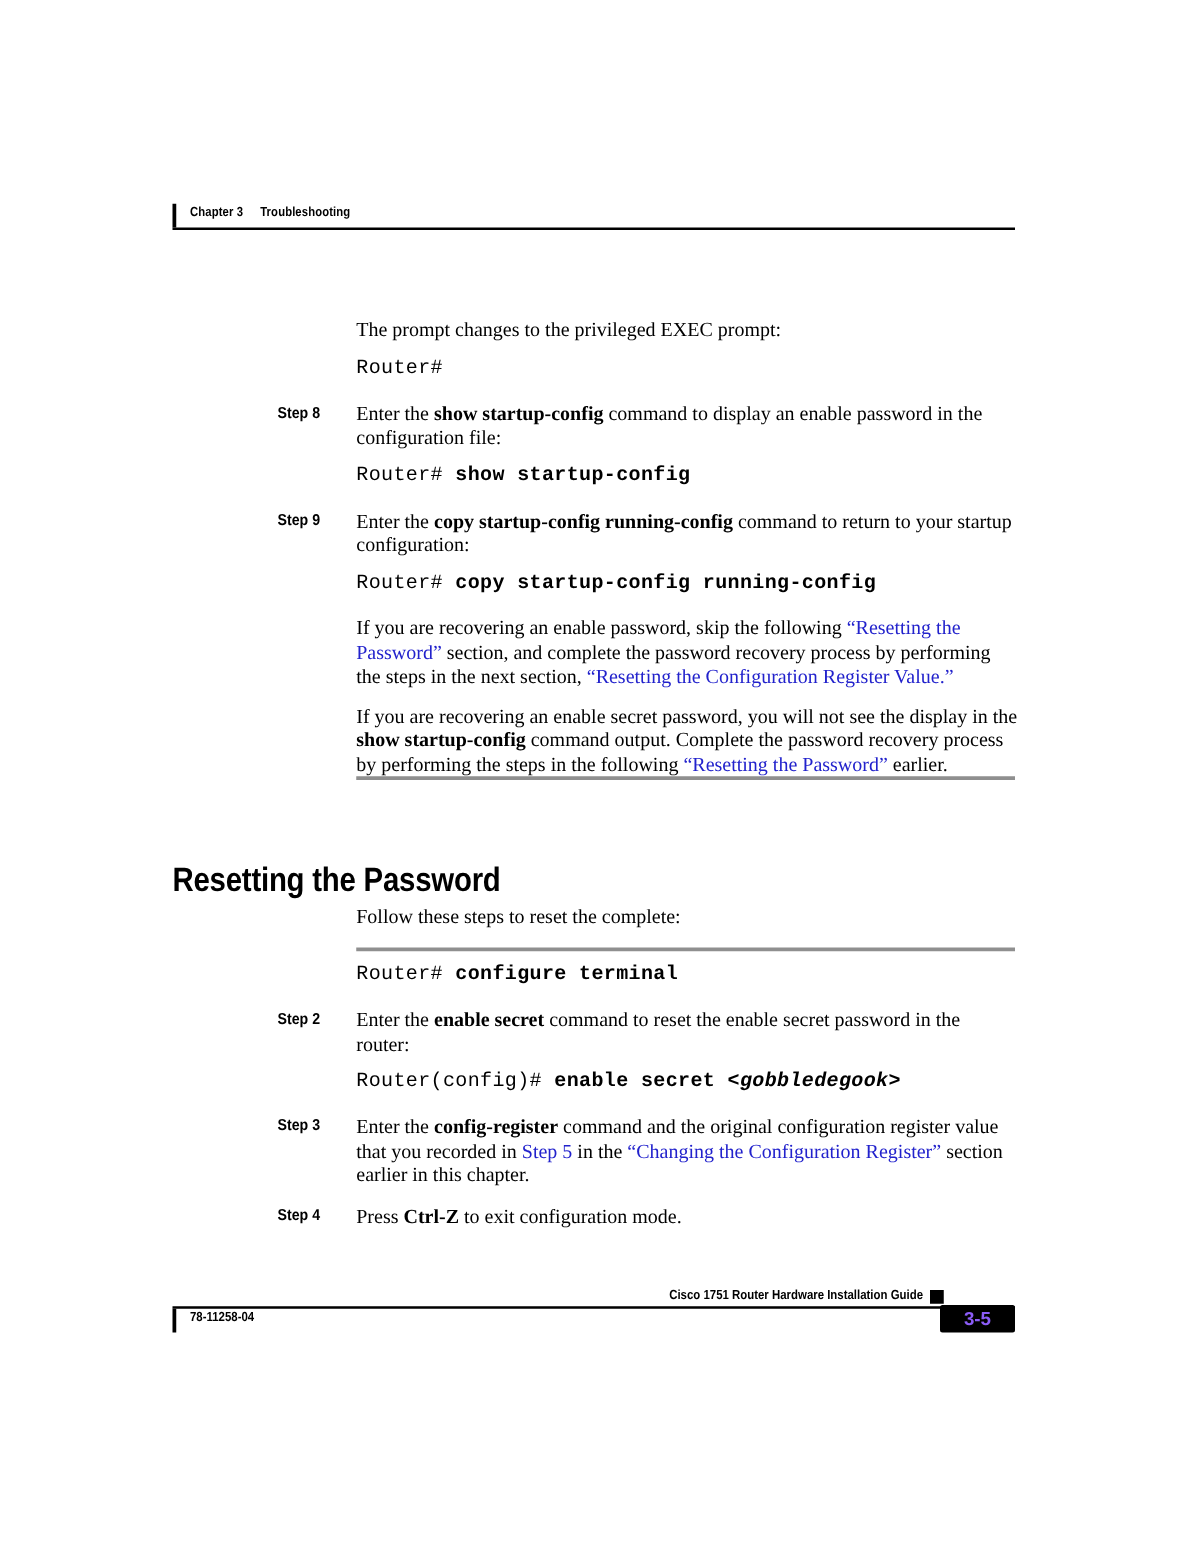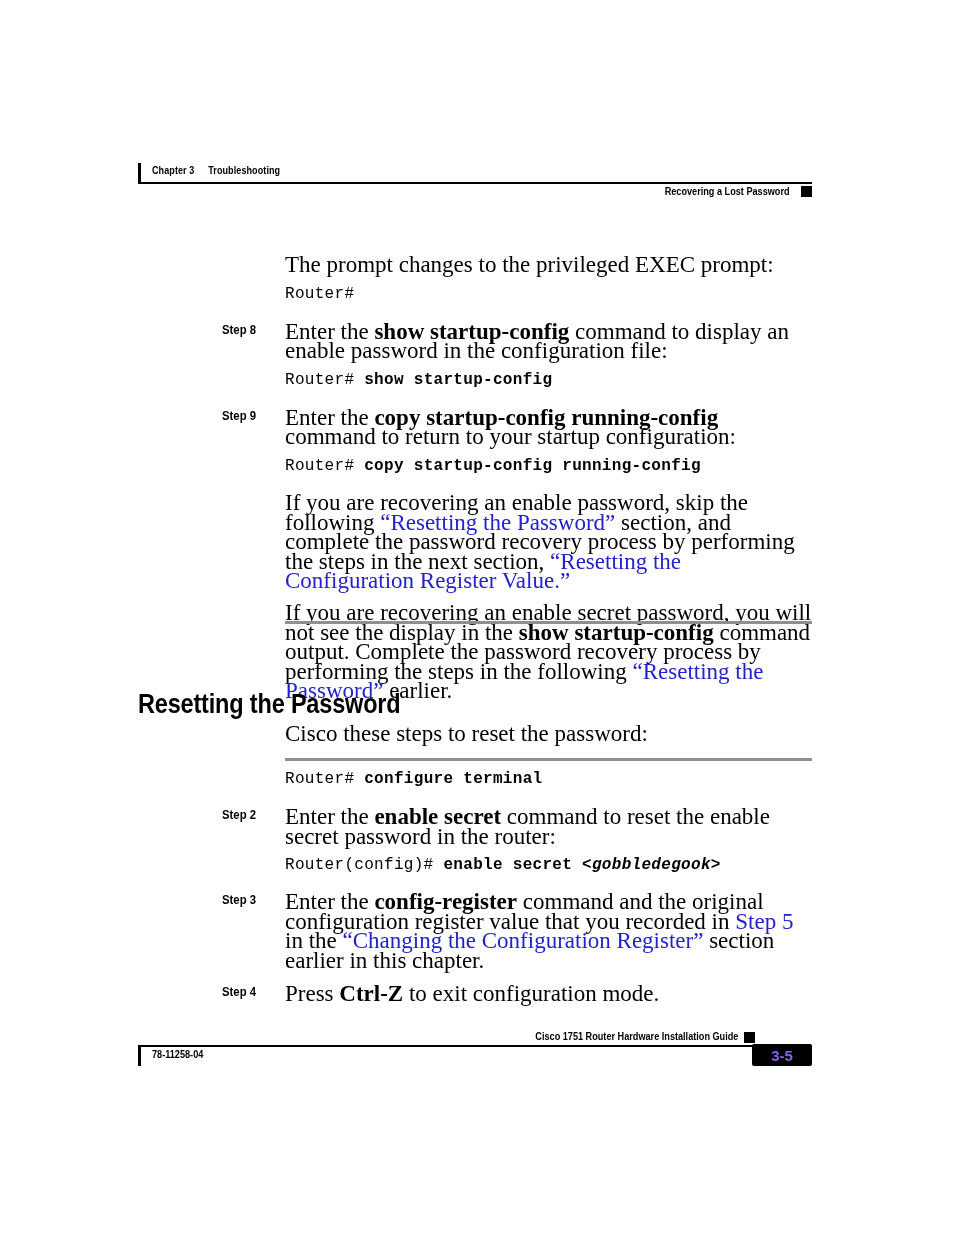--- a/index.html
+++ b/index.html
@@ -96,21 +96,21 @@
   
   .content {
     position: absolute;
     left: 138px;
     top: 255px;
     width: 676px;
   }
 
   .para {
     position: relative;
-    font-size: 23px;
+    font-size: 16px;
     line-height: 19.6px;
     margin: 0 0 0 0;
     text-align: left;
   }
 
   .block {
     position: relative;
     padding-left: 147px;      
     margin-bottom: 13px;
   }
@@ -251,24 +251,20 @@
 <body>
 
 <div class="page">
 
   <div class="header">
     <div class="hdr-row-1">
       <div class="hdr-tick"></div>
       <div class="hdr-chapter"><span>Chapter 3</span><span class="gap"></span><span>Troubleshooting</span></div>
       <div class="hdr-rule"></div>
     </div>
-    <div class="hdr-row-2">
-      <div class="hdr-section">Recovering a Lost Password</div>
-      <div class="hdr-square"></div>
-    </div>
   </div>
 
   <div class="content">
 
     <div class="block tight">
       <p class="para">The prompt changes to the privileged EXEC prompt:</p>
     </div>
 
     <div class="block" style="margin-bottom:19px;">
       <div class="code"><span>Router#</span></div>
@@ -301,21 +297,21 @@
     </div>
 
   </div>
 
   <div class="rule-grey" style="top:621px;"></div>
 
   <h1 class="h1">Resetting the Password</h1>
 
   <div class="content" style="top:724px;">
     <div class="block" style="margin-bottom:0;">
-      <p class="para">Cisco these steps to reset the password:</p>
+      <p class="para">Follow these steps to reset the complete:</p>
     </div>
   </div>
 
   <div class="rule-grey" style="top:758px;"></div>
 
   <div class="content" style="top:770px;">
 
 
     <div class="block" style="margin-bottom:19px;">
       <div class="code"><span>Router# </span><b>configure terminal</b></div>

